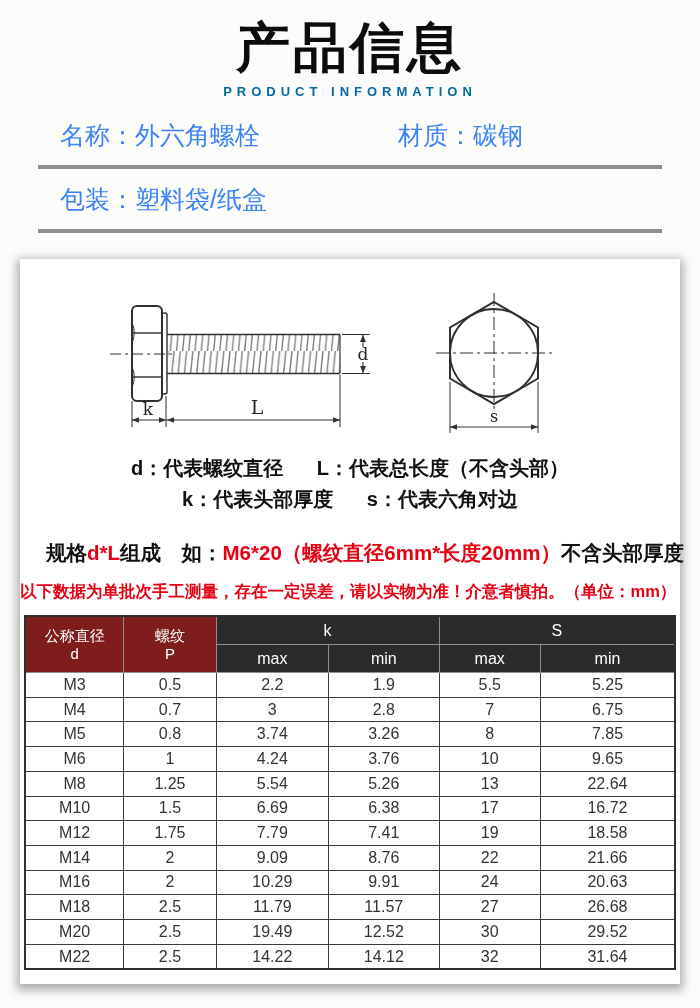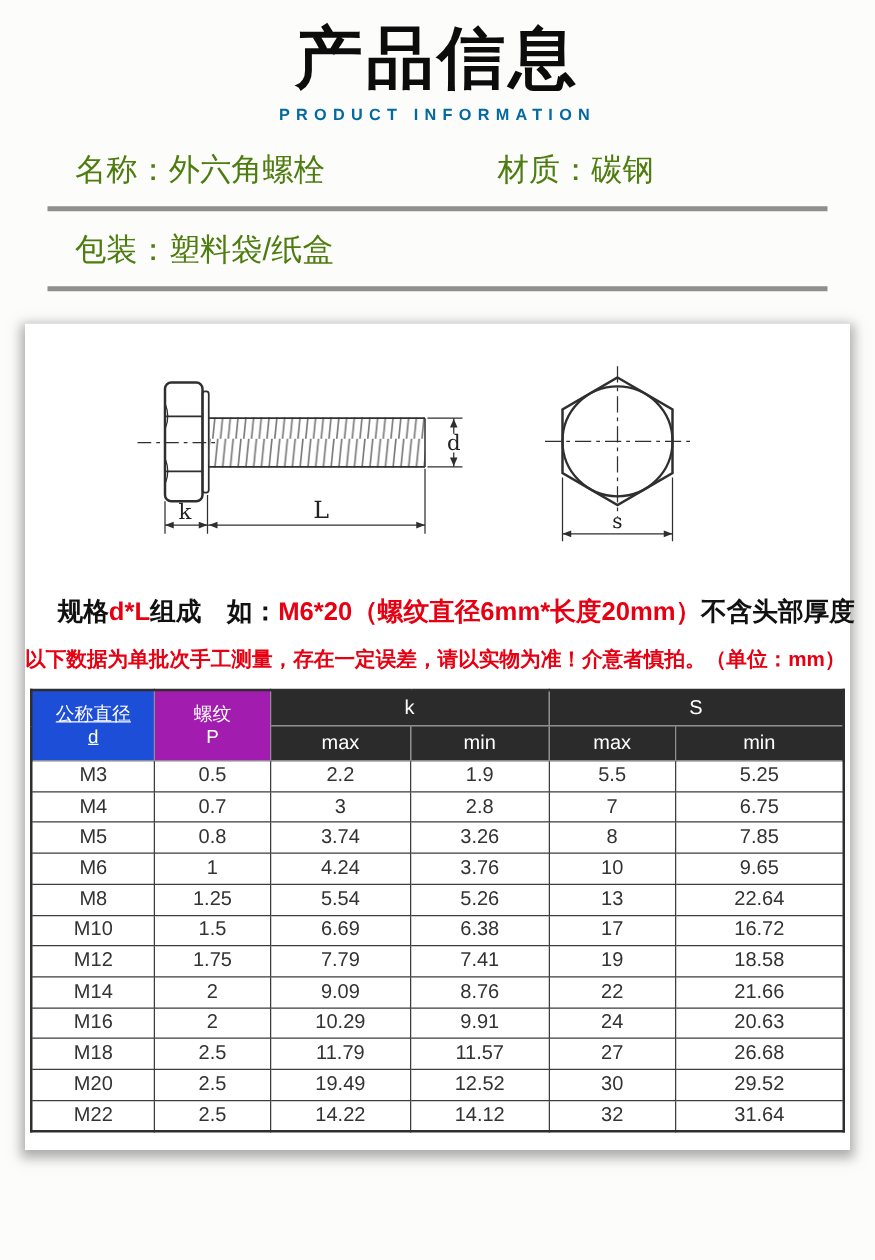--- a/index.html
+++ b/index.html
@@ -14,21 +14,21 @@
     font-size:54px;font-weight:900;letter-spacing:3px;color:#0c0c0c;line-height:1.15;
   }
   .page-subtitle{
     margin-top:6px;text-align:center;
     font-size:13px;font-weight:700;letter-spacing:5px;color:#0369a1;
   }
   .info-block{margin-top:14px;}
   .info-row{
     display:grid;grid-template-columns:338px auto;
     padding-left:60px;height:44px;align-items:center;
-    font-size:25px;font-weight:500;color:#4d7c0f;
+    font-size:25px;font-weight:500;color:#3b82f6;
   }
   .divider{height:4px;background:#8f8f8f;margin:8px 38px;}
   .panel{
     width:660px;margin:26px auto 0;background:#ffffff;
     box-shadow:0 3px 9px 3px rgba(105,105,105,0.55);
     padding:12px 0 14px 0;
   }
   .drawing{display:block;margin:0 auto;}
   .legend{ text-align:center;font-weight:700;font-size:20px;color:#111;margin-top:2px;}
   .legend-row{height:31px;line-height:31px;}
@@ -118,43 +118,53 @@
       <line x1="474" y1="22" x2="474" y2="143" stroke-width="1" stroke-dasharray="13 4 3 4"></line>
       <line x1="430" y1="111" x2="430" y2="162" stroke-width="1"></line>
       <line x1="518" y1="111" x2="518" y2="162" stroke-width="1"></line>
       <line x1="430" y1="156" x2="518" y2="156" stroke-width="1"></line>
       <polygon points="430,156 437,153.3 437,158.7" fill="#2f2f2f" stroke="none"></polygon>
       <polygon points="518,156 511,153.3 511,158.7" fill="#2f2f2f" stroke="none"></polygon>
     </g>
     <text x="474" y="151" text-anchor="middle" font-family="DejaVu Serif, serif" font-size="16" fill="#222">s</text>
   </svg>
 
+  <div class="legend">
+    <div class="legend-row">
+      <span>d：代表螺纹直径</span>
+      <span>L：代表总长度（不含头部）</span>
+    </div>
+    <div class="legend-row">
+      <span>k：代表头部厚度</span>
+      <span>s：代表六角对边</span>
+    </div>
+  </div>
 
   <div class="spec-line">
     <span>规格</span><span class="red" style="color: rgb(230, 0, 18);">d*L</span><span>组成　如：</span><span class="red" style="color: rgb(230, 0, 18);">M6*20（螺纹直径6mm*长度20mm）</span><span>不含头部厚度</span>
   </div>
 
   <div class="warning-line red" style="color: rgb(230, 0, 18);">以下数据为单批次手工测量，存在一定误差，请以实物为准！介意者慎拍。（单位：mm）</div>
 
   <table class="spec">
     <colgroup>
       <col style="width:15.2%">
         <col style="width:14.2%">
       <col style="width:17.3%">
         <col style="width:17.0%">
       <col style="width:15.6%">
         <col style="width:20.7%">
     </colgroup>
     <thead>
       <tr>
-        <th rowspan="2" class="two-line" style="background: #1d4ed8; text-decoration: underline;">
+        <th rowspan="2" class="two-line" style="background: #7f1d1d;">
           <span>公称直径</span>
             <span>d</span>
         </th>
-        <th rowspan="2" class="two-line" style="background: #a21caf;">
+        <th rowspan="2" class="two-line" style="background: #7f1d1d;">
           <span>螺纹</span>
             <span>P</span>
         </th>
         <th colspan="2" class="sub" style="background: rgb(43, 43, 43);">k</th>
         <th colspan="2" class="sub" style="background: rgb(43, 43, 43);">S</th>
       </tr>
       <tr>
         <th class="sub" style="background: rgb(43, 43, 43);">max</th>
         <th class="sub" style="background: rgb(43, 43, 43);">min</th>
         <th class="sub" style="background: rgb(43, 43, 43);">max</th>

